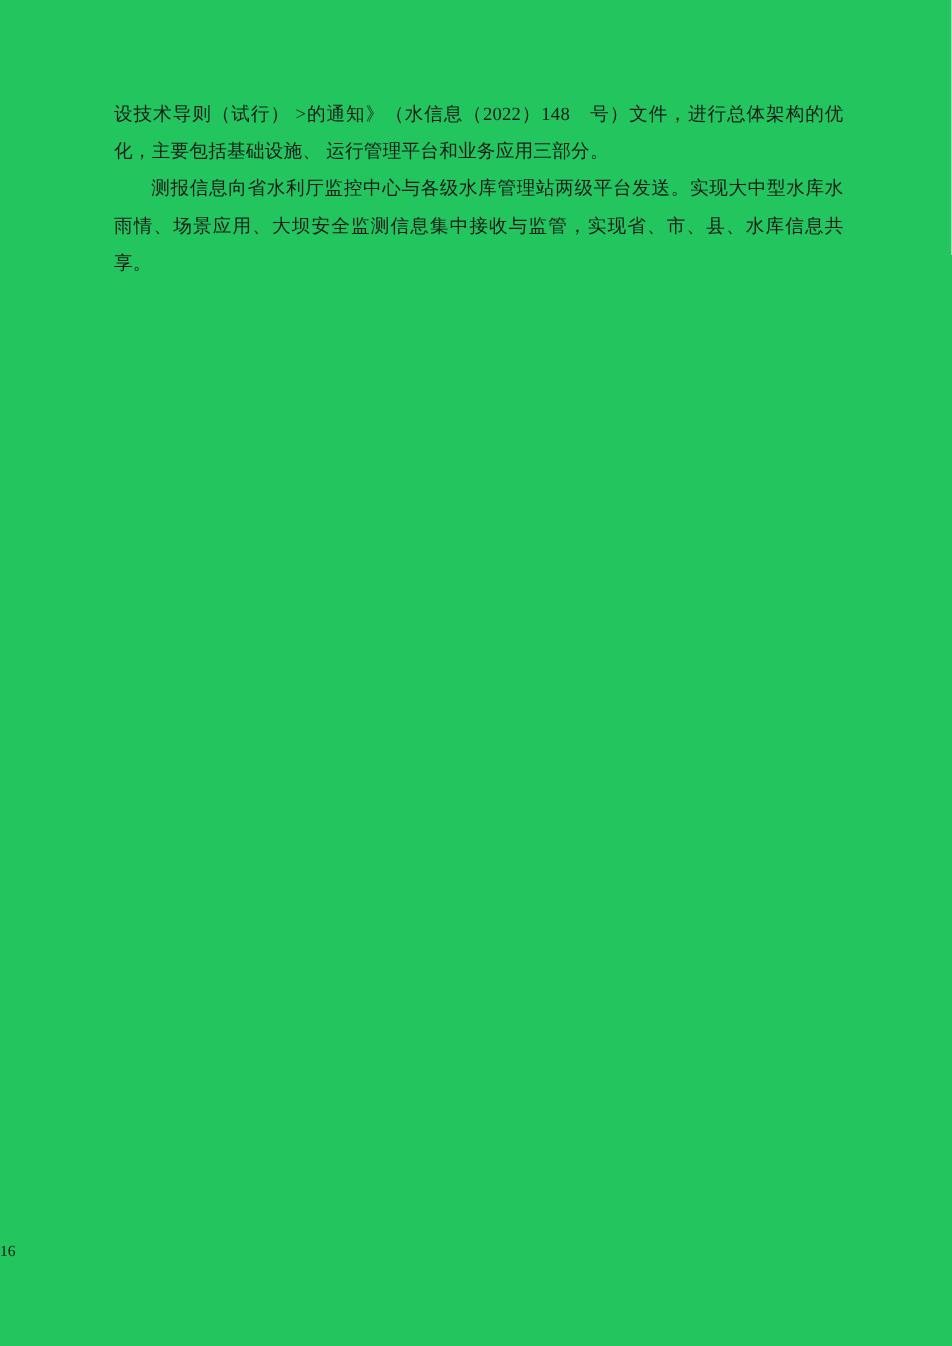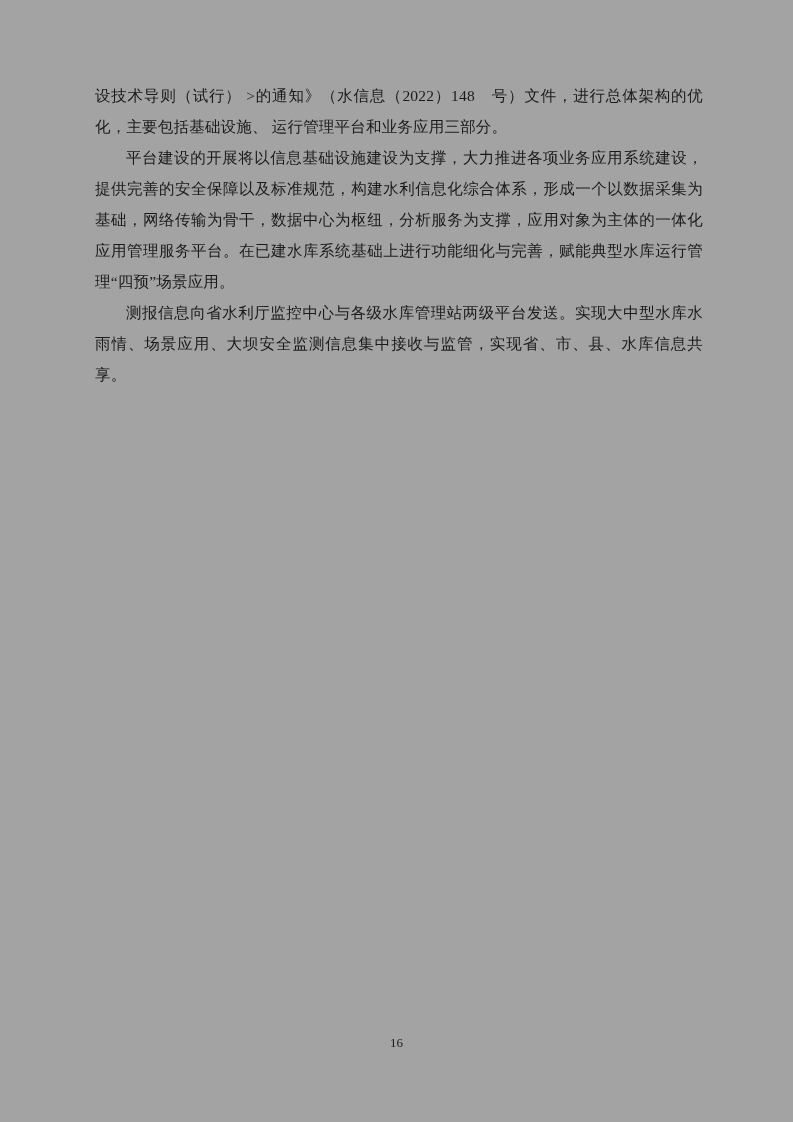--- a/index.html
+++ b/index.html
@@ -8,21 +8,21 @@
     background: #ffffff;
   }
   body {
     font-family: "Liberation Serif", "DejaVu Serif", serif;
     color: #000000;
   }
   .page {
     position: relative;
     width: 793px;
     height: 1122px;
-    background: #a3a3a3;
+    background: #22c55e;
     margin: 0 auto;
     overflow: hidden;
     box-sizing: border-box;
   }
   .content {
     position: absolute;
     left: 95px;
     top: 80px;
     width: 608px;
   }
@@ -37,29 +37,28 @@
     color: #1a1a1a;
   }
   p.indent {
     text-indent: 2em;
   }
   .page-number {
     position: absolute;
     left: 0;
     right: 0;
     top: 1035px;
-    text-align: center;
+    text-align: left;
     font-size: 13px;
     font-family: "Liberation Serif", "DejaVu Serif", serif;
     color: #1a1a1a;
   }
 </style>
 </head>
 <body>
 
 <div class="page">
   <div class="content">
     <p class="para">设技术导则（试行） &gt;的通知》（水信息（2022）148　号）文件，进行总体架构的优化，主要包括基础设施、 运行管理平台和业务应用三部分。</p>
-    <p class="para indent">平台建设的开展将以信息基础设施建设为支撑，大力推进各项业务应用系统建设，提供完善的安全保障以及标准规范，构建水利信息化综合体系，形成一个以数据采集为基础，网络传输为骨干，数据中心为枢纽，分析服务为支撑，应用对象为主体的一体化应用管理服务平台。在已建水库系统基础上进行功能细化与完善，赋能典型水库运行管理“四预”场景应用。</p>
     <p class="para indent">测报信息向省水利厅监控中心与各级水库管理站两级平台发送。实现大中型水库水雨情、场景应用、大坝安全监测信息集中接收与监管，实现省、市、县、水库信息共享。</p>
   </div>
   <div class="page-number">16</div>
 </div>
 
 </body></html>

